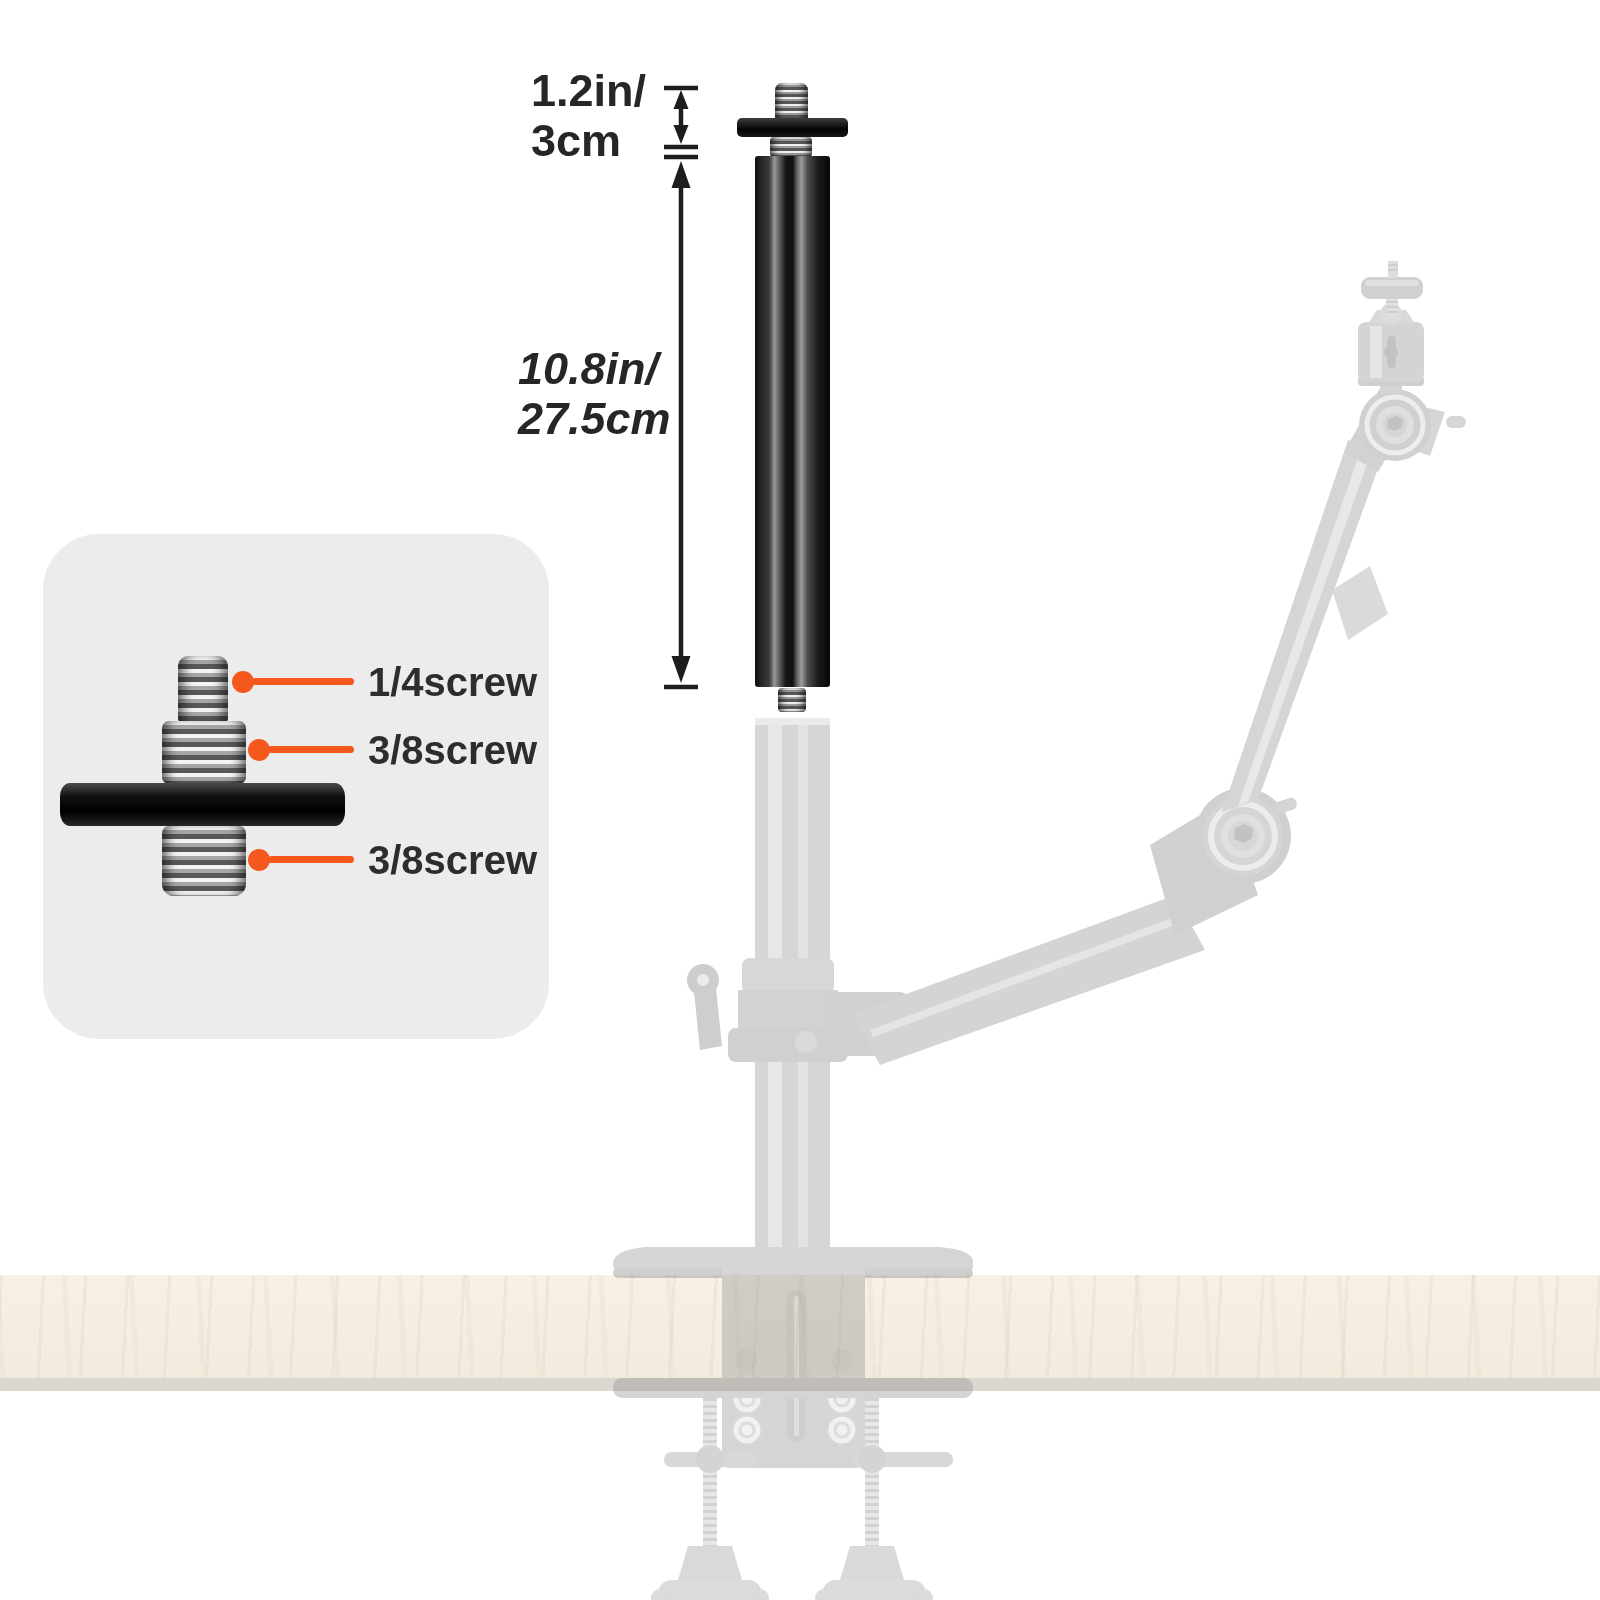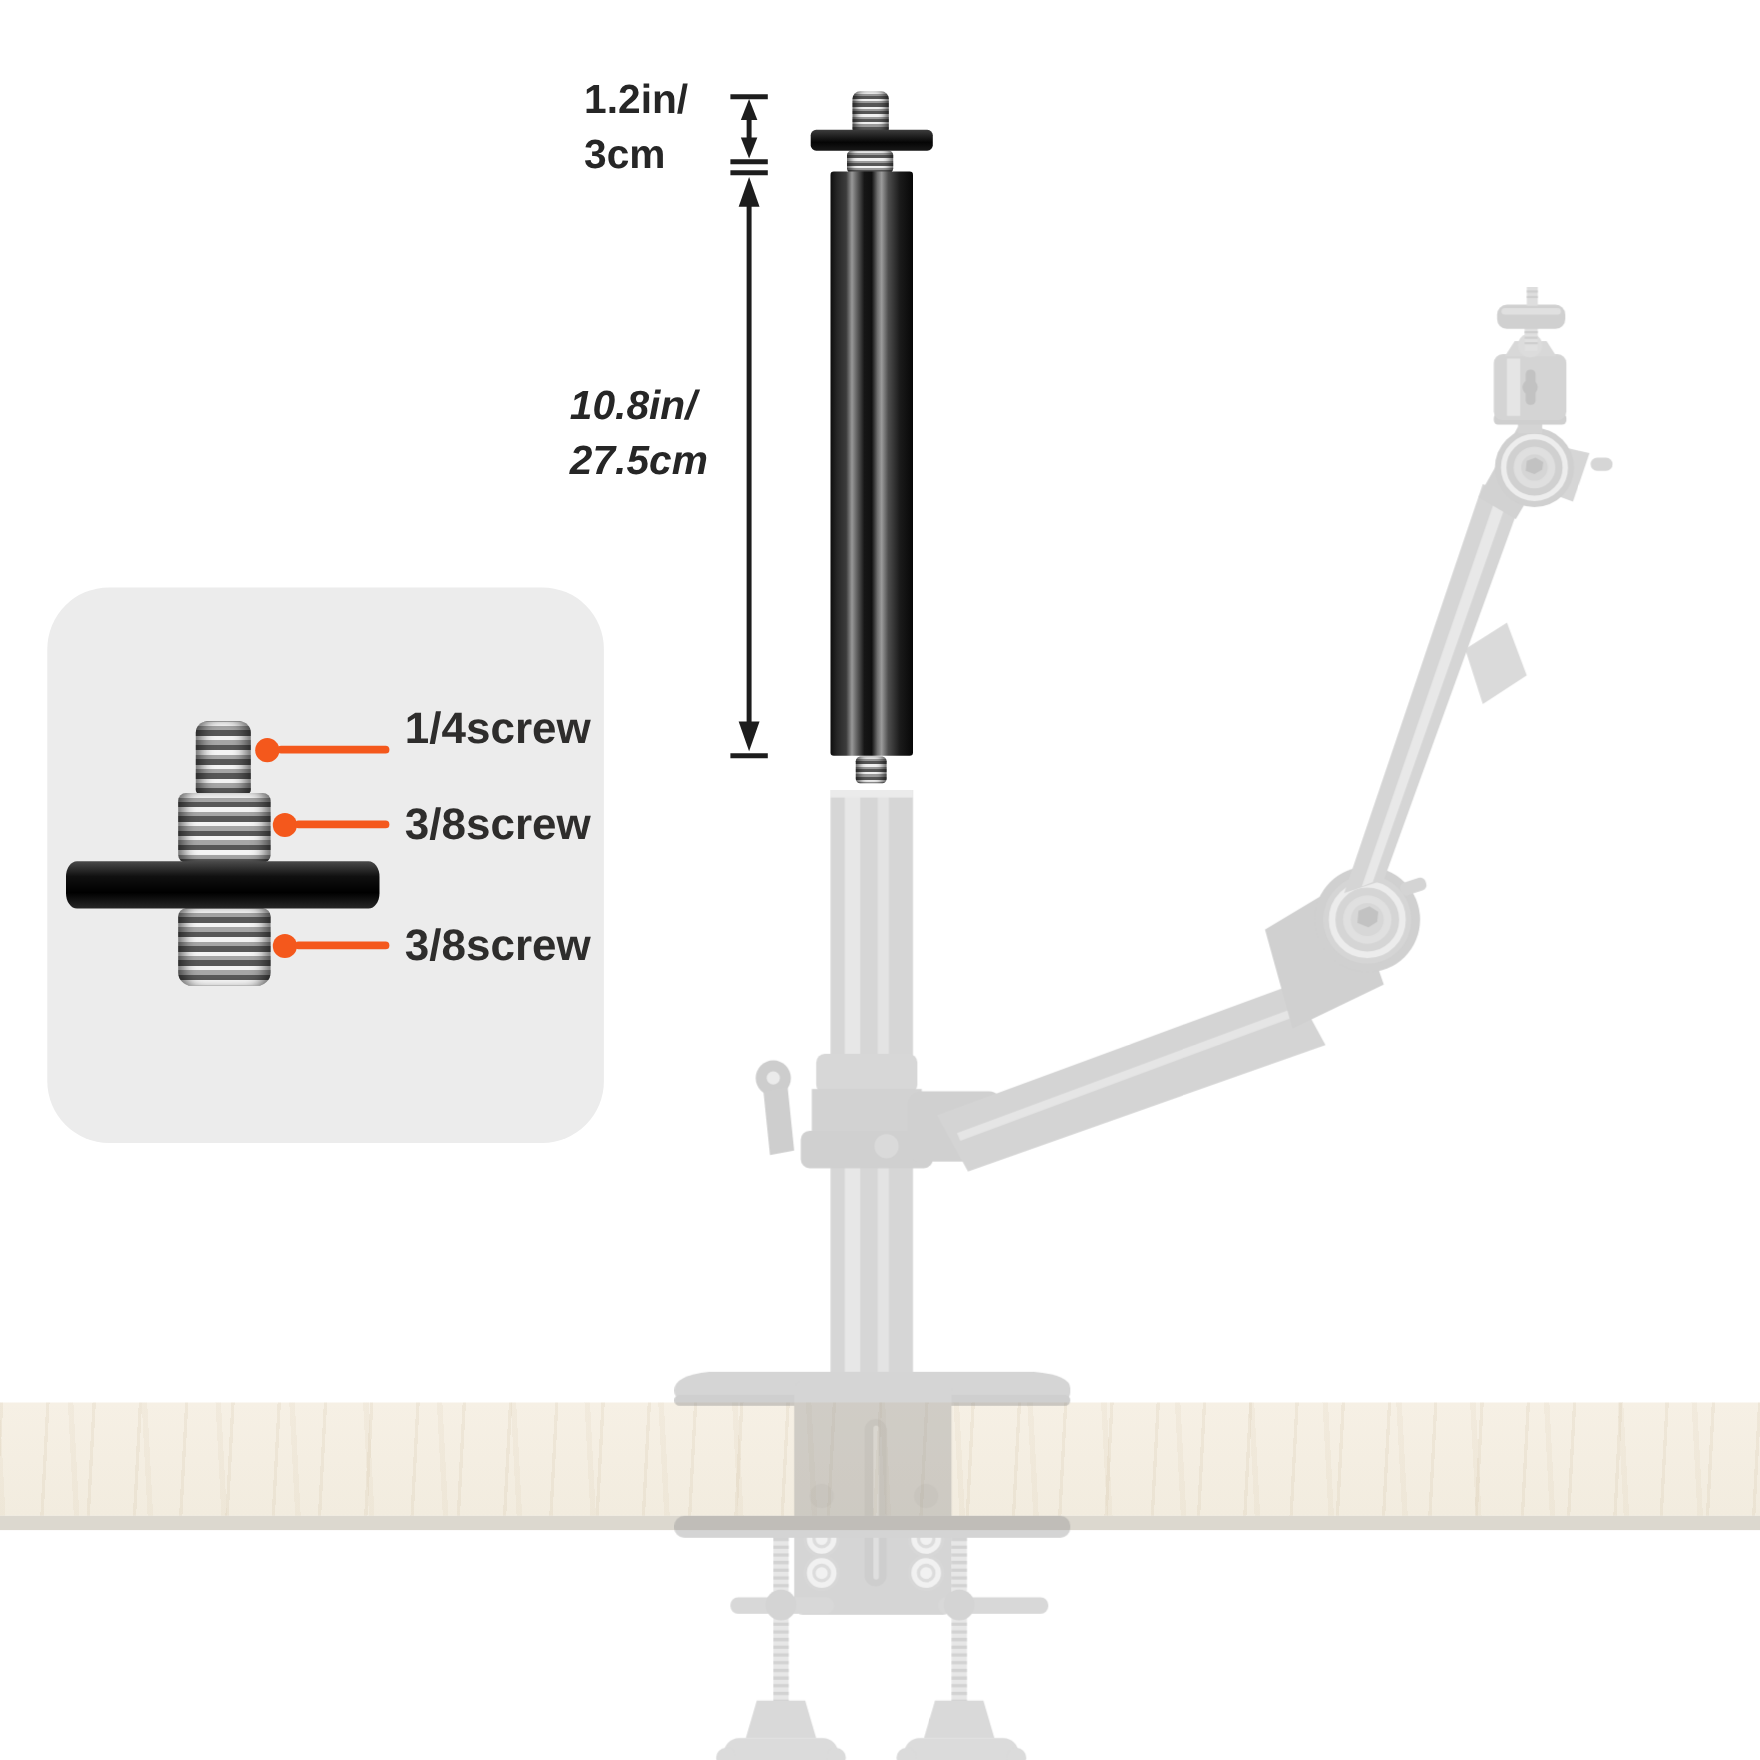--- a/index.html
+++ b/index.html
@@ -48,21 +48,21 @@
   }
   .adapter-screw-top{position:absolute;left:775px;top:83px;width:33px;height:37px;border-radius:7px 7px 3px 3px;}
   .adapter-disc{
     position:absolute;left:737px;top:118px;width:111px;height:19px;border-radius:5px;
     background:linear-gradient(180deg,#3c3c3c,#050505 60%,#181818);
   }
   .adapter-screw-mid{position:absolute;left:770px;top:137px;width:42px;height:20px;}
   .pole-bottom-stud{position:absolute;left:778px;top:688px;width:28px;height:24px;}
   
   .dim-label{
-    position:absolute;color:var(--dim-text);font-weight:700;font-size:37px;line-height:50px;
+    position:absolute;color:var(--dim-text);font-weight:700;font-size:45px;line-height:50px;
     letter-spacing:0px;white-space:nowrap;
   }
   .dim-label span{display:block;}
   .dims{position:absolute;left:0;top:0;pointer-events:none;}
   
   .callout-card{
     position:absolute;left:43px;top:534px;width:506px;height:505px;border-radius:56px;
     background:var(--callout-bg);
   }
   .co-screw-14{position:absolute;left:178px;top:656px;width:50px;height:66px;border-radius:10px 10px 4px 4px;}
@@ -234,21 +234,21 @@
   </div>
 
   <div class="callout-card"></div>
   <div class="co-screw-14 threads-lg"></div>
   <div class="co-screw-38a threads-lg"></div>
   <div class="co-disc"></div>
   <div class="co-screw-38b threads-lg"></div>
 
   <div class="leader-dot" style="left:232px;top:671px;"></div>
   <div class="leader-line" style="left:252px;top:678px;width:102px;"></div>
-  <div class="leader-label" style="left:368px;top:640px;text-align:center;">1/4screw</div>
+  <div class="leader-label" style="left:368px;top:660px;text-align:center;">1/4screw</div>
 
   <div class="leader-dot" style="left:248px;top:739px;"></div>
   <div class="leader-line" style="left:268px;top:746px;width:86px;"></div>
   <div class="leader-label" style="left:368px;top:728px;">3/8screw</div>
 
   <div class="leader-dot" style="left:248px;top:849px;"></div>
   <div class="leader-line" style="left:268px;top:856px;width:86px;"></div>
   <div class="leader-label" style="left:368px;top:838px;">3/8screw</div>
 
 </div>

